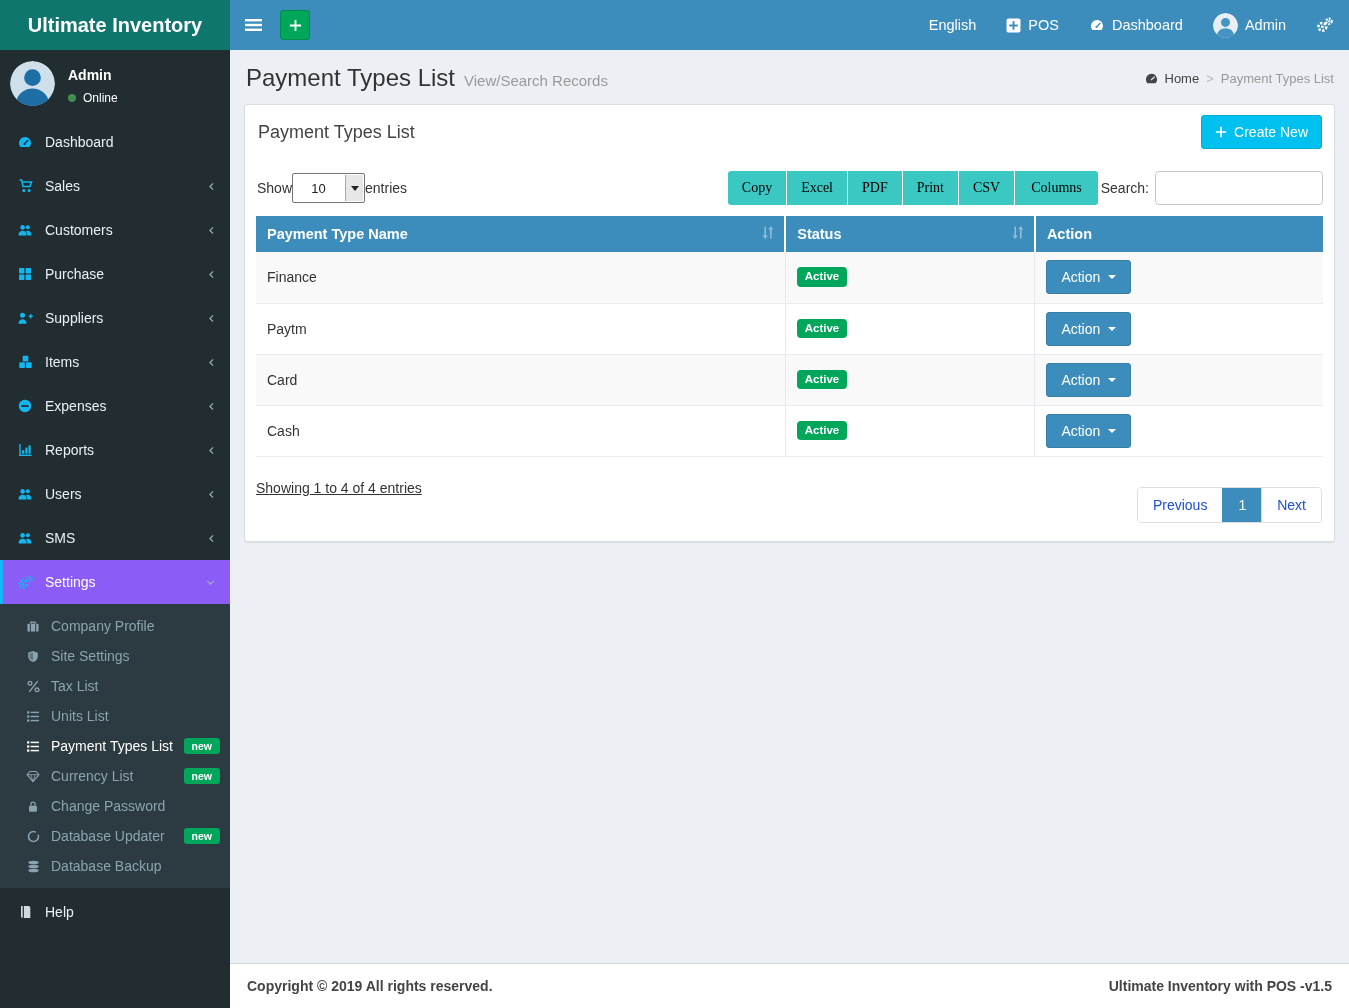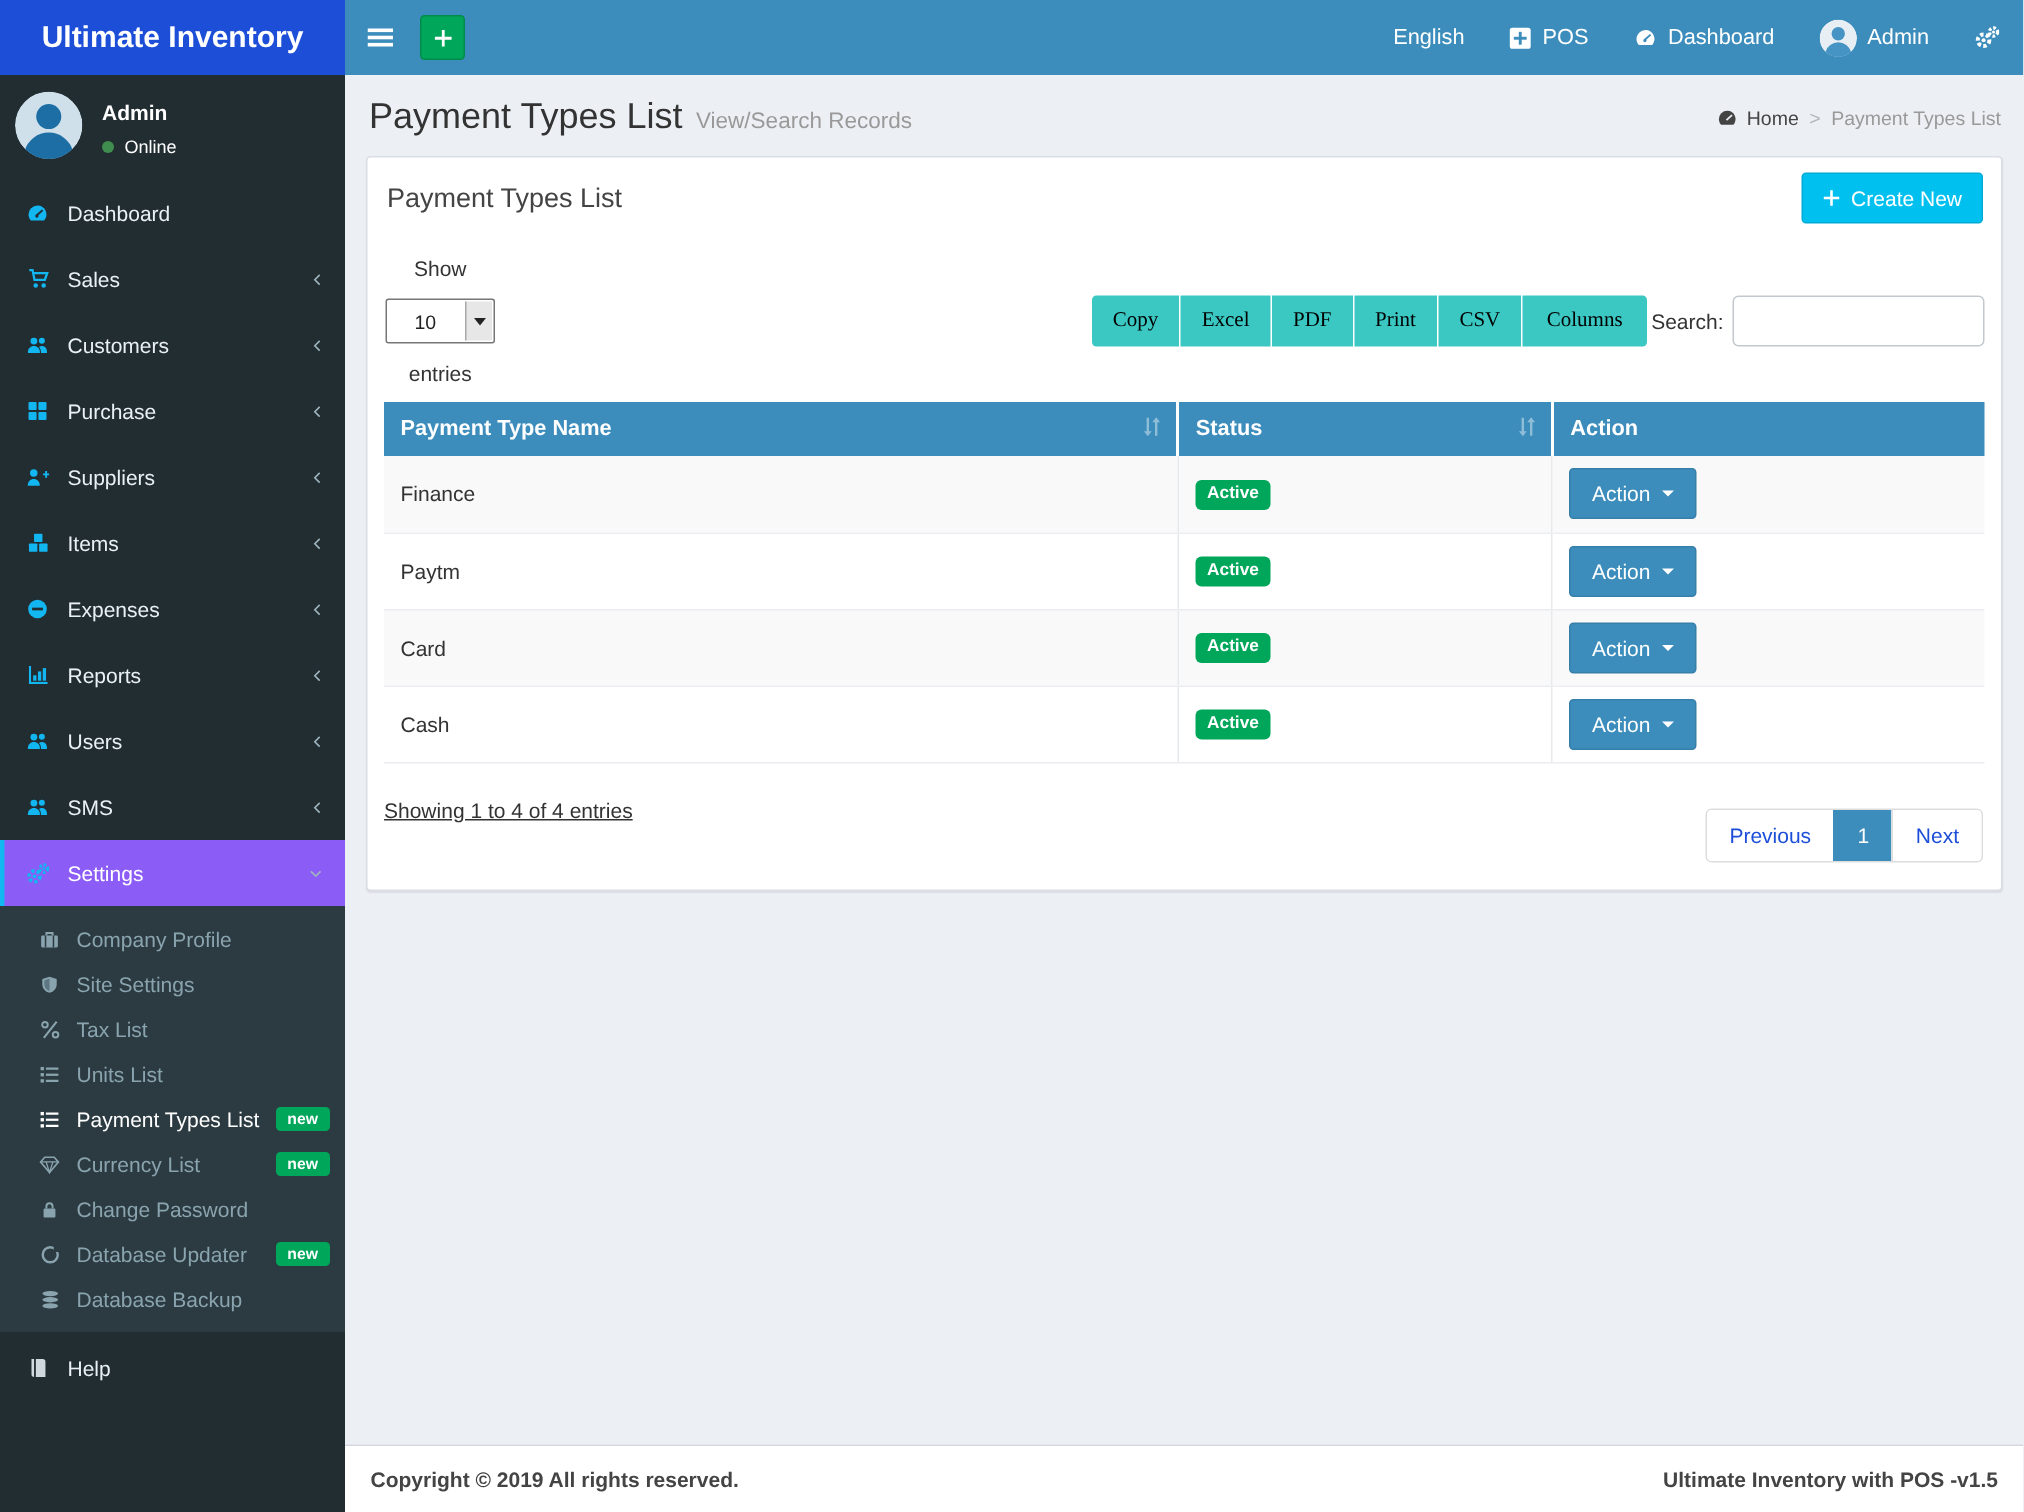--- a/index.html
+++ b/index.html
@@ -2,21 +2,21 @@
 <html><head>
 <meta charset="utf-8">
 <style>
   * { box-sizing: border-box; margin: 0; padding: 0; }
   html,body { background:#ecf0f5; }
   body { font-family: "Liberation Sans", "DejaVu Sans", sans-serif; font-size:14px; color:#333; }
   .app { position:relative; width:1349px; height:1008px; background:#ecf0f5; overflow:hidden; }
 
   
   .main-header { position:absolute; top:0; left:0; right:0; height:50px; display:flex; z-index:30; }
-  .brand { width:230px; height:50px; background:#1d4ed8; color:#fff; font-size:20px; font-weight:bold;
+  .brand { width:230px; height:50px; background:#0f766e; color:#fff; font-size:20px; font-weight:bold;
            display:flex; align-items:center; justify-content:center; cursor:pointer; }
   .navbar { flex:1; background:#3c8dbc; display:flex; align-items:center; color:#fff; }
   .hamburger { padding:0 15px; height:50px; display:flex; align-items:center; cursor:pointer; }
   .add-btn { width:30px; height:30px; background:#00a65a; border:1px solid #008d4c; border-radius:3px;
              display:flex; align-items:center; justify-content:center; cursor:pointer; margin-left:3px; }
   .nav-right { margin-left:auto; display:flex; align-items:center; height:50px; }
   .nav-item { height:50px; display:flex; align-items:center; gap:7px; padding:0 15px; font-size:14.5px; cursor:pointer; }
   .nav-avatar { width:25px; height:25px; border-radius:50%; overflow:hidden; }
   .ic { display:inline-flex; align-items:center; justify-content:center; }
   .ic svg * { fill: currentColor; }
@@ -53,21 +53,21 @@
 
   .box { margin:0 14px; background:#fff; border:1px solid #d9dde4; border-radius:3px;
          box-shadow:0 1px 1px rgba(0,0,0,.08); }
   .box-header { display:flex; align-items:center; justify-content:space-between; padding:10px 12px 10px 13px; }
   .box-title { font-size:18px; color:#444; }
   .btn-create { background:#00c0ef; border:1px solid #00acd6; color:#fff; border-radius:3px;
                 padding:8px 13px; font-size:14px; display:flex; align-items:center; gap:7px; cursor:pointer;justify-content:flex-end; }
 
   .box-body { padding:4px 11px 18px 11px; }
   .controls { display:flex; align-items:center; margin:8px 0 11px 1px; }
-  .show-group { display:flex; align-items:center; gap:12px;flex-direction:column; }
+  .show-group { display:flex; align-items:center; gap:0; }
   .dt-select { width:73px; height:30px; border:1px solid #767676; border-radius:2px; background:#fff;
                display:flex; align-items:stretch; cursor:pointer; }
   .dt-select .val { flex:1; display:flex; align-items:center; justify-content:center; font-size:13px; color:#222; }
   .dt-select .arrow-box { width:18px; background:#e7e7e7; border-left:1px solid #a9a9a9; margin:1px;
                           display:flex; align-items:center; justify-content:center; }
   .tri-down { width:0; height:0; border-left:4px solid transparent; border-right:4px solid transparent; border-top:5px solid #222; }
   .right-controls { margin-left:auto; display:flex; align-items:center; }
   .export-group { display:flex; gap:1px; }
   .export-btn { background:#3bc8c3; color:#000000; border:none; padding:9px 14px; font-size:14px;
                 font-family:Liberation Serif, serif; cursor:pointer; }

